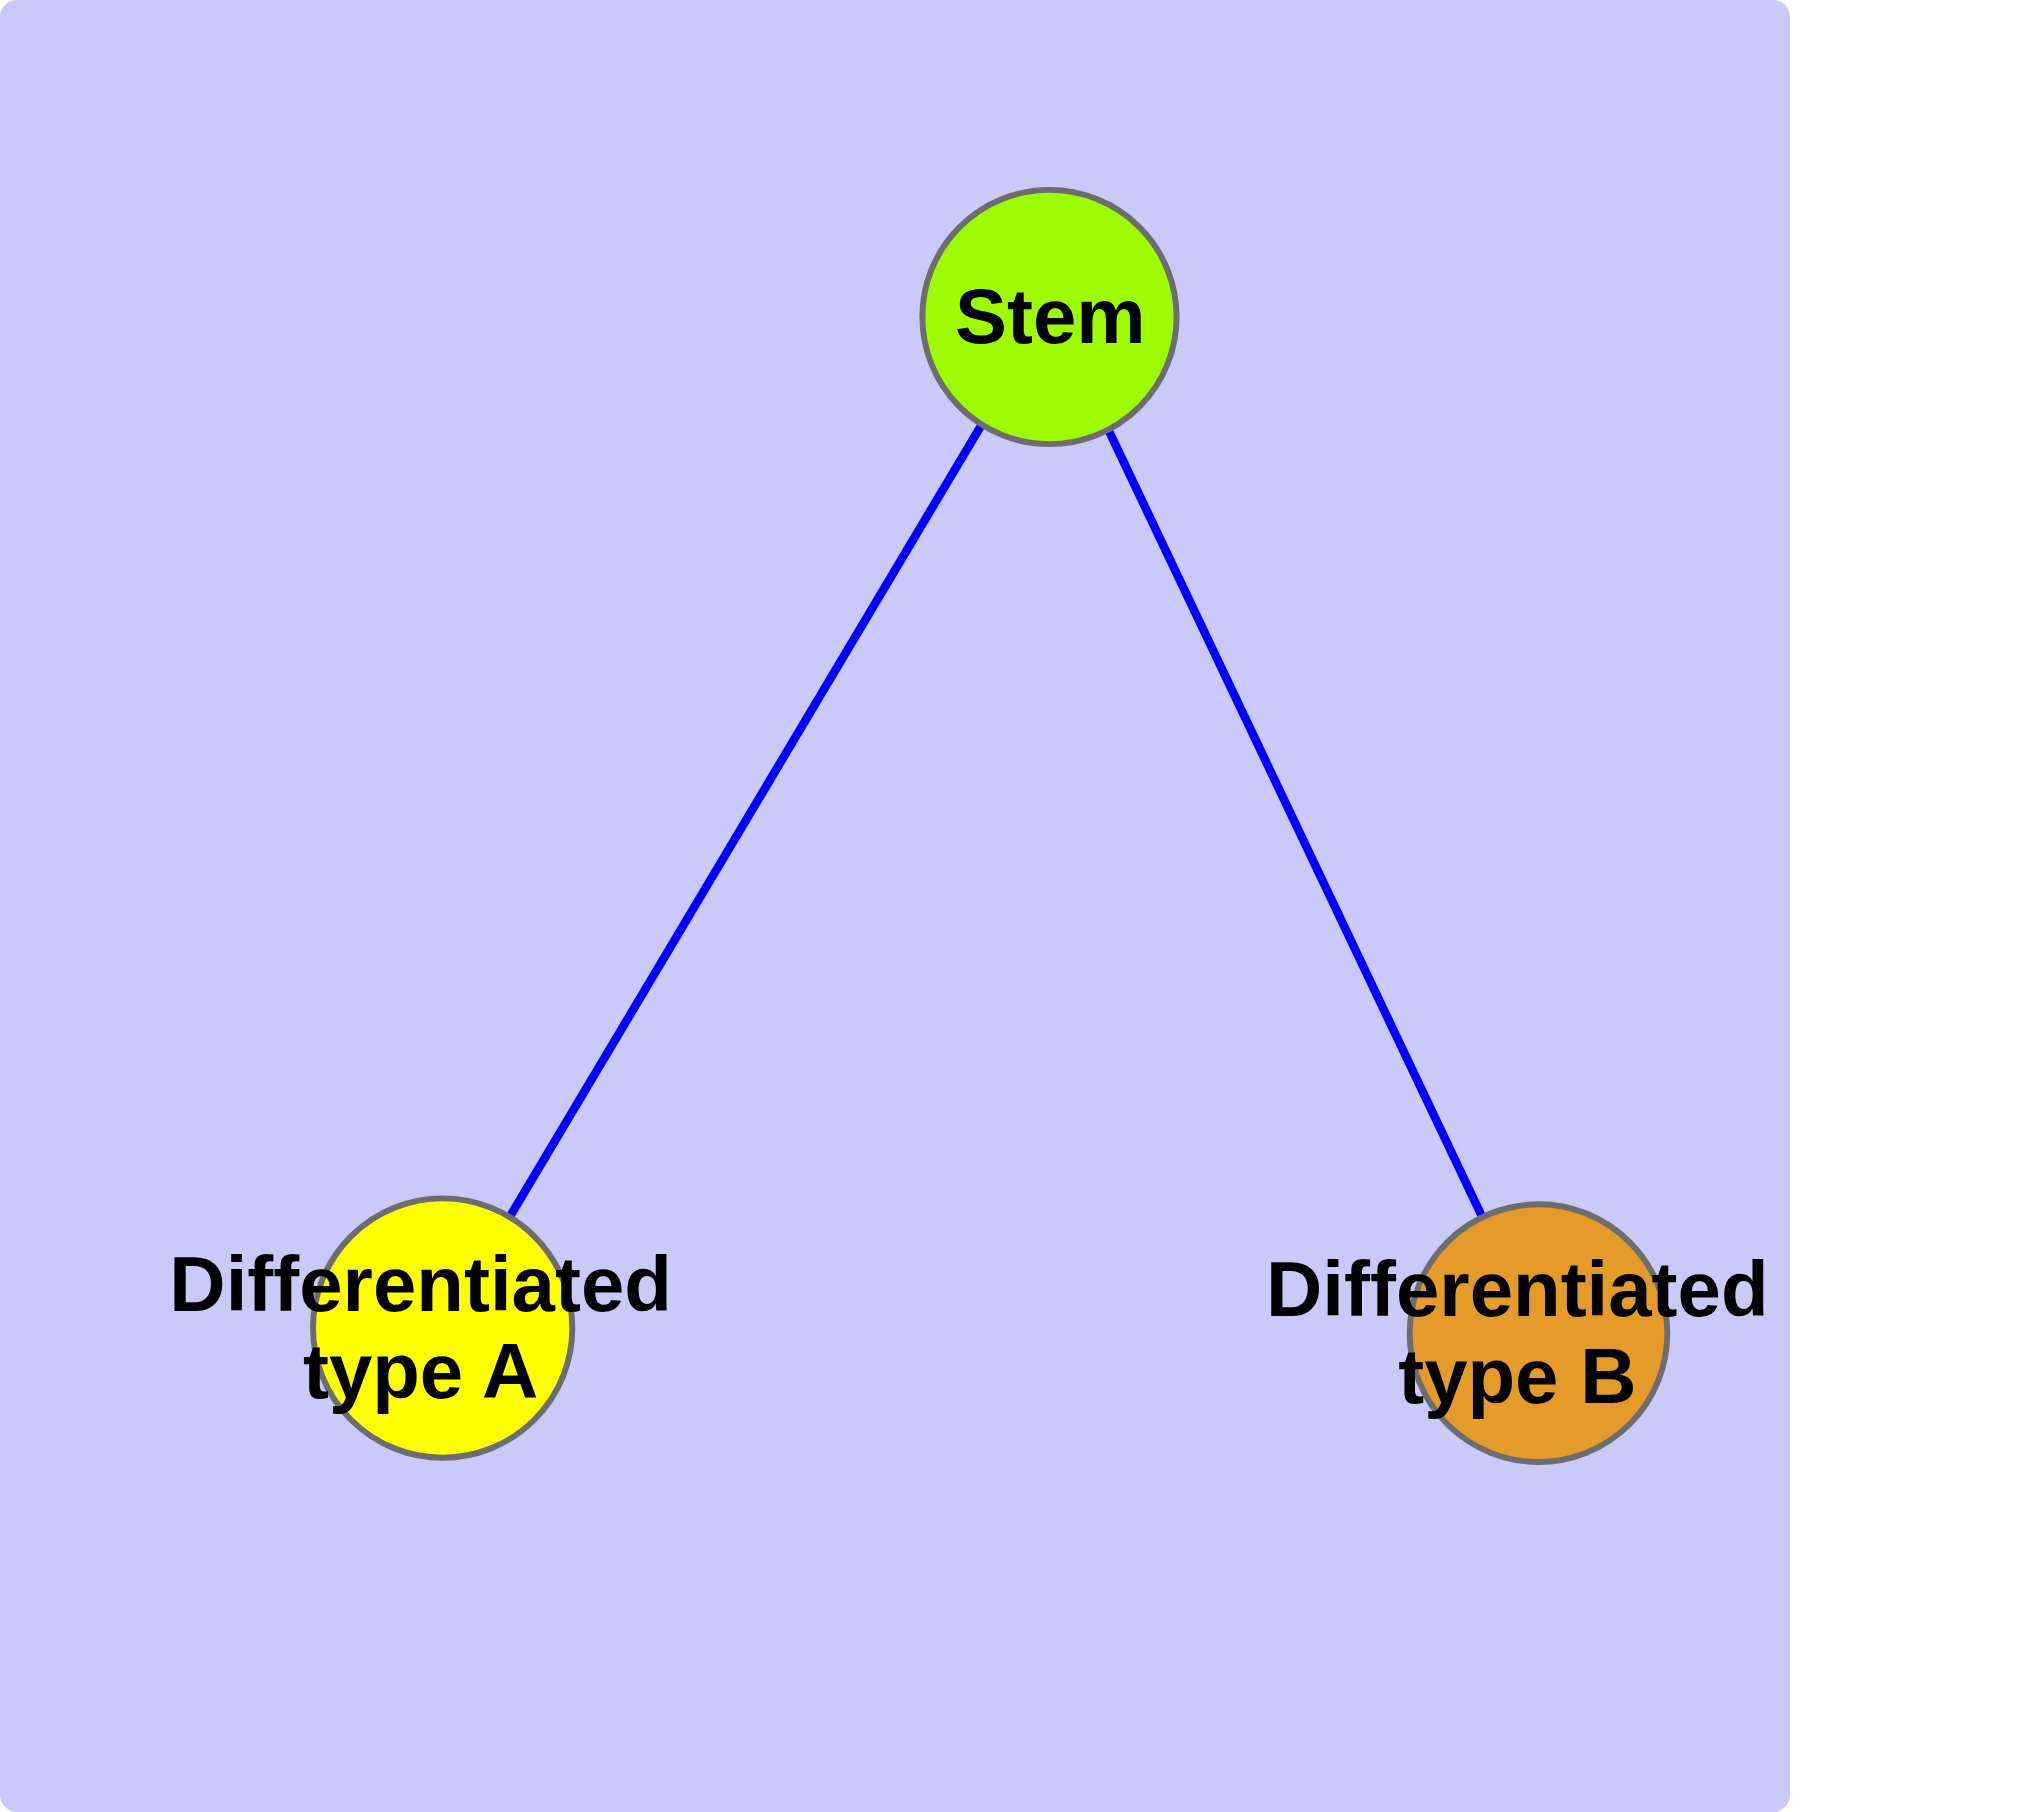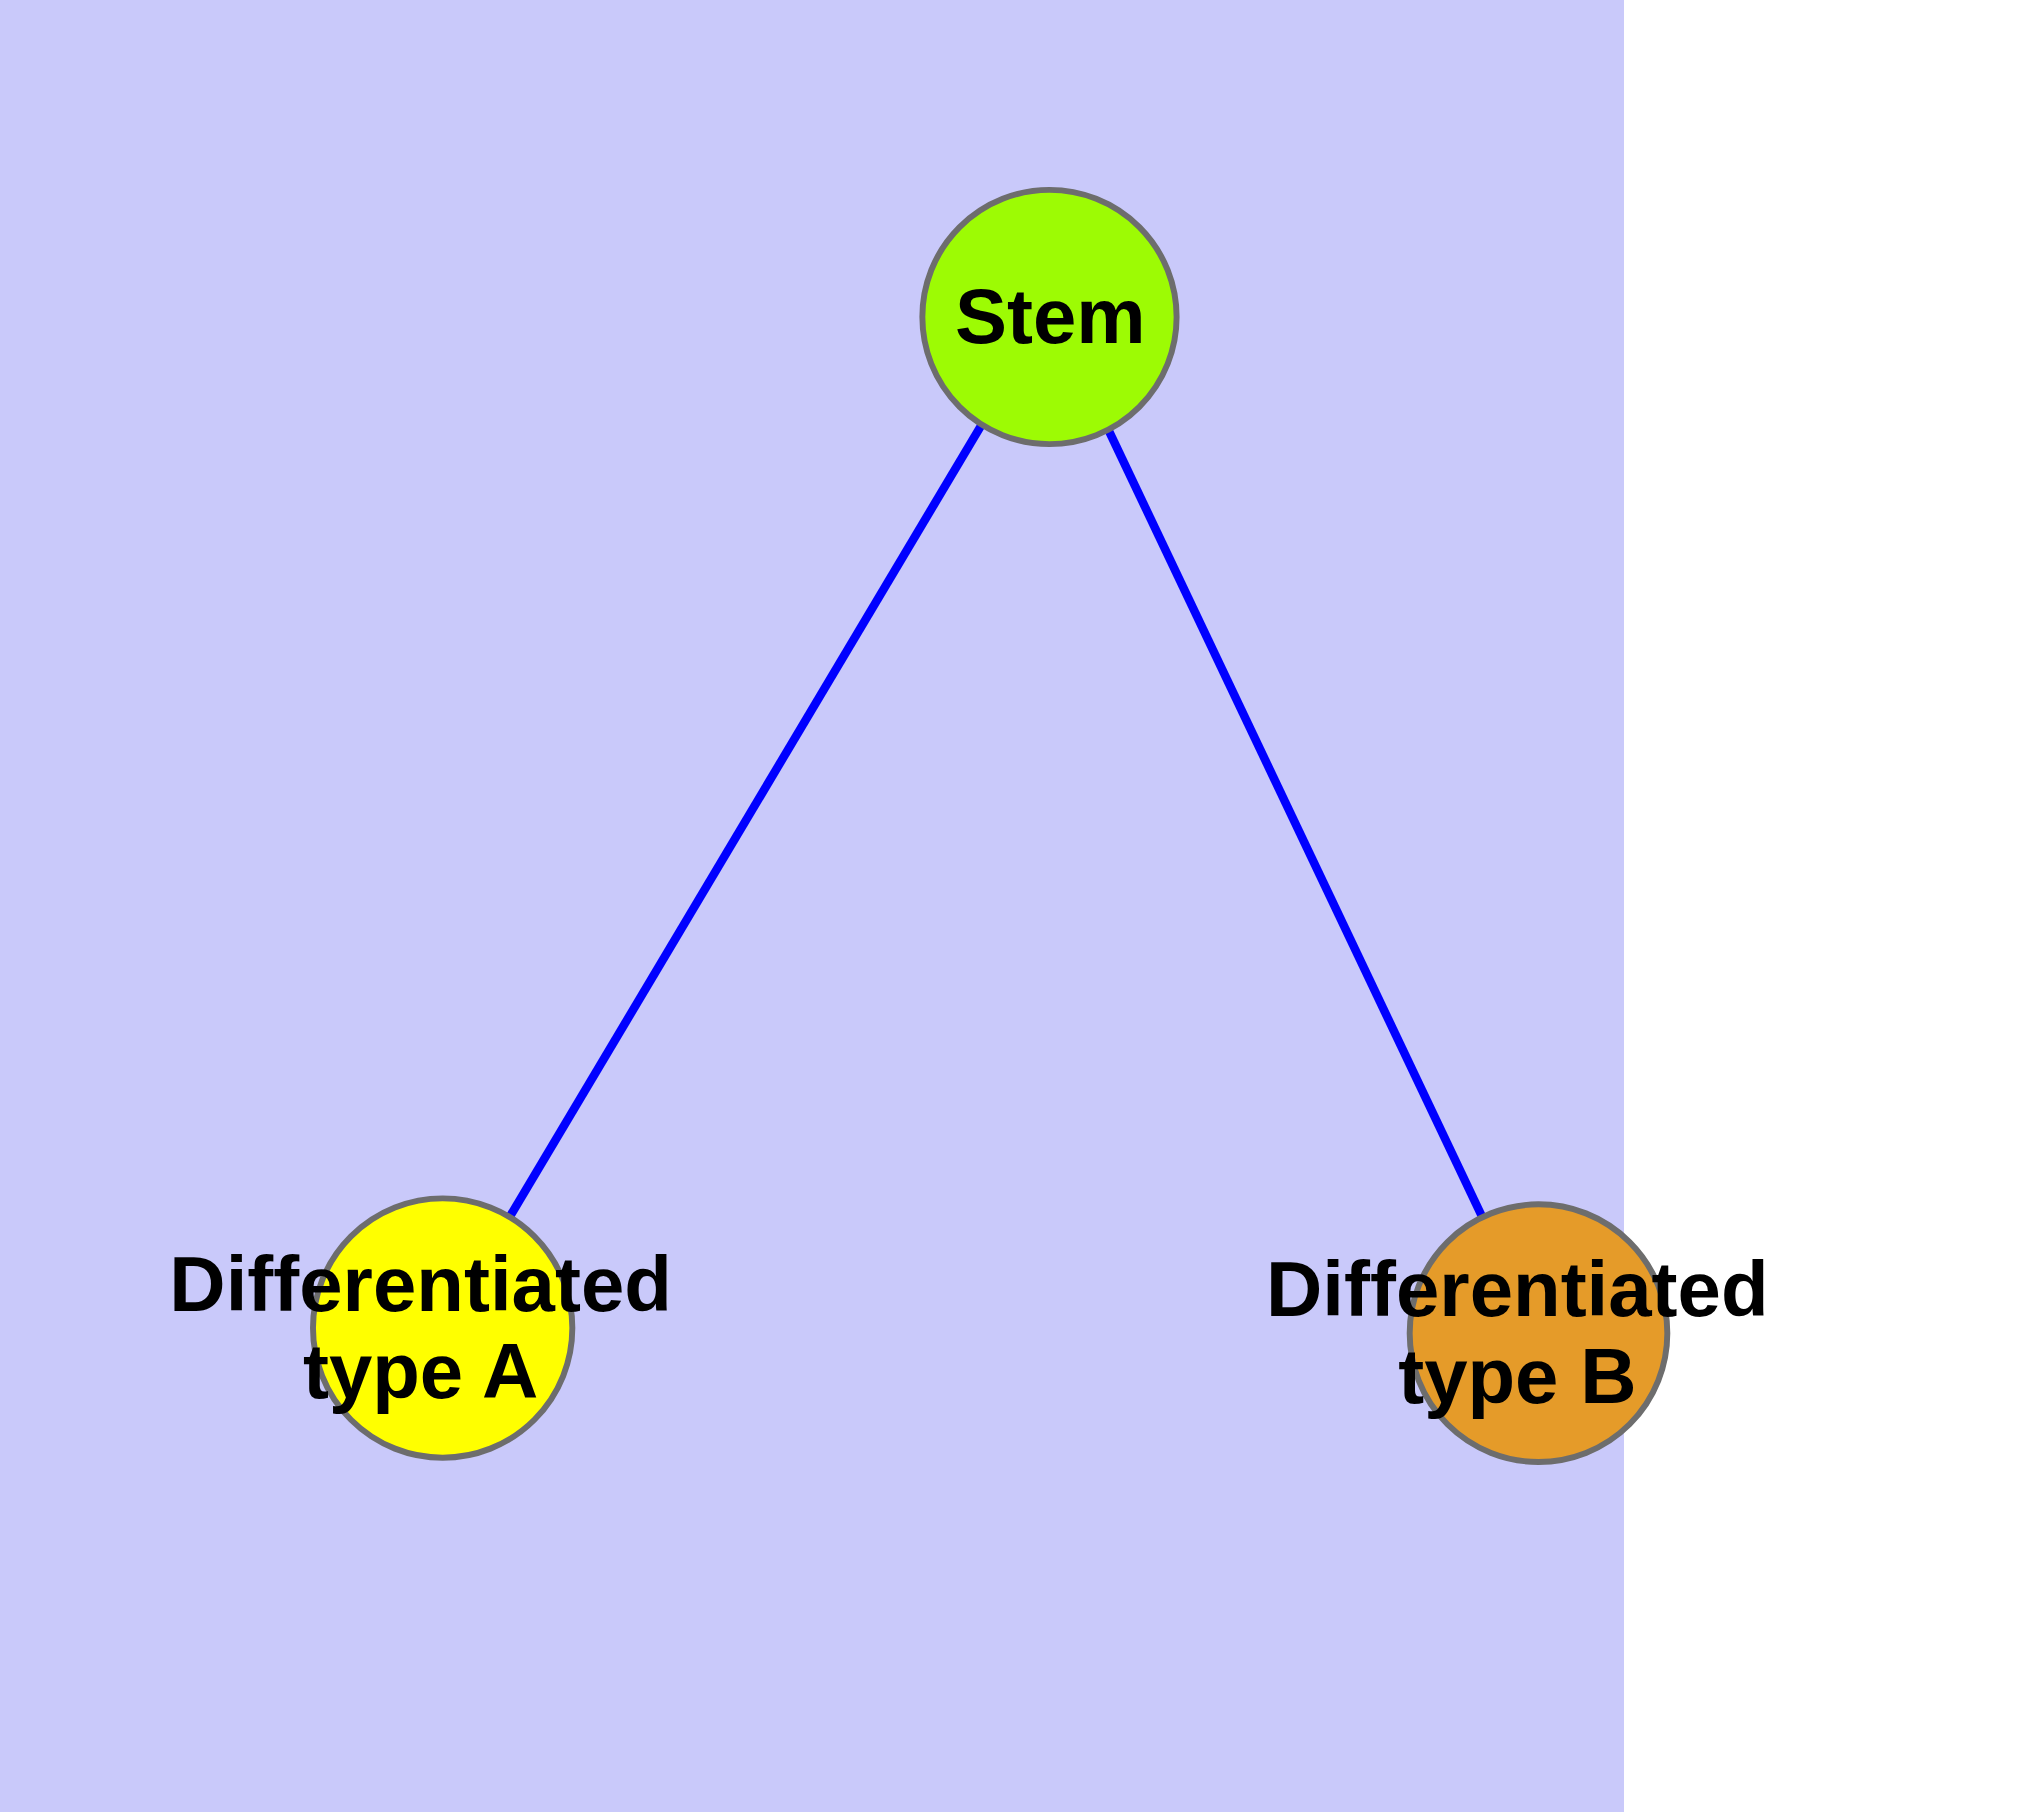--- a/index.html
+++ b/index.html
@@ -7,23 +7,24 @@
     padding: 0;
   }
   body {
     width: 2021px;
     height: 1812px;
     overflow: hidden;
     font-family: "Liberation Sans", sans-serif;
   }
   #canvas {
     position: relative;
-    width: 1624px;
+    width: 1790px;
     height: 1812px;
     background: #c9c9fa;
+    border-radius: 17px;
   }
   #graph-svg {
     position: absolute;
     top: 0;
     left: 0;
     width: 2021px;
     height: 1812px;
     display: block;
   }
   .node-label {

